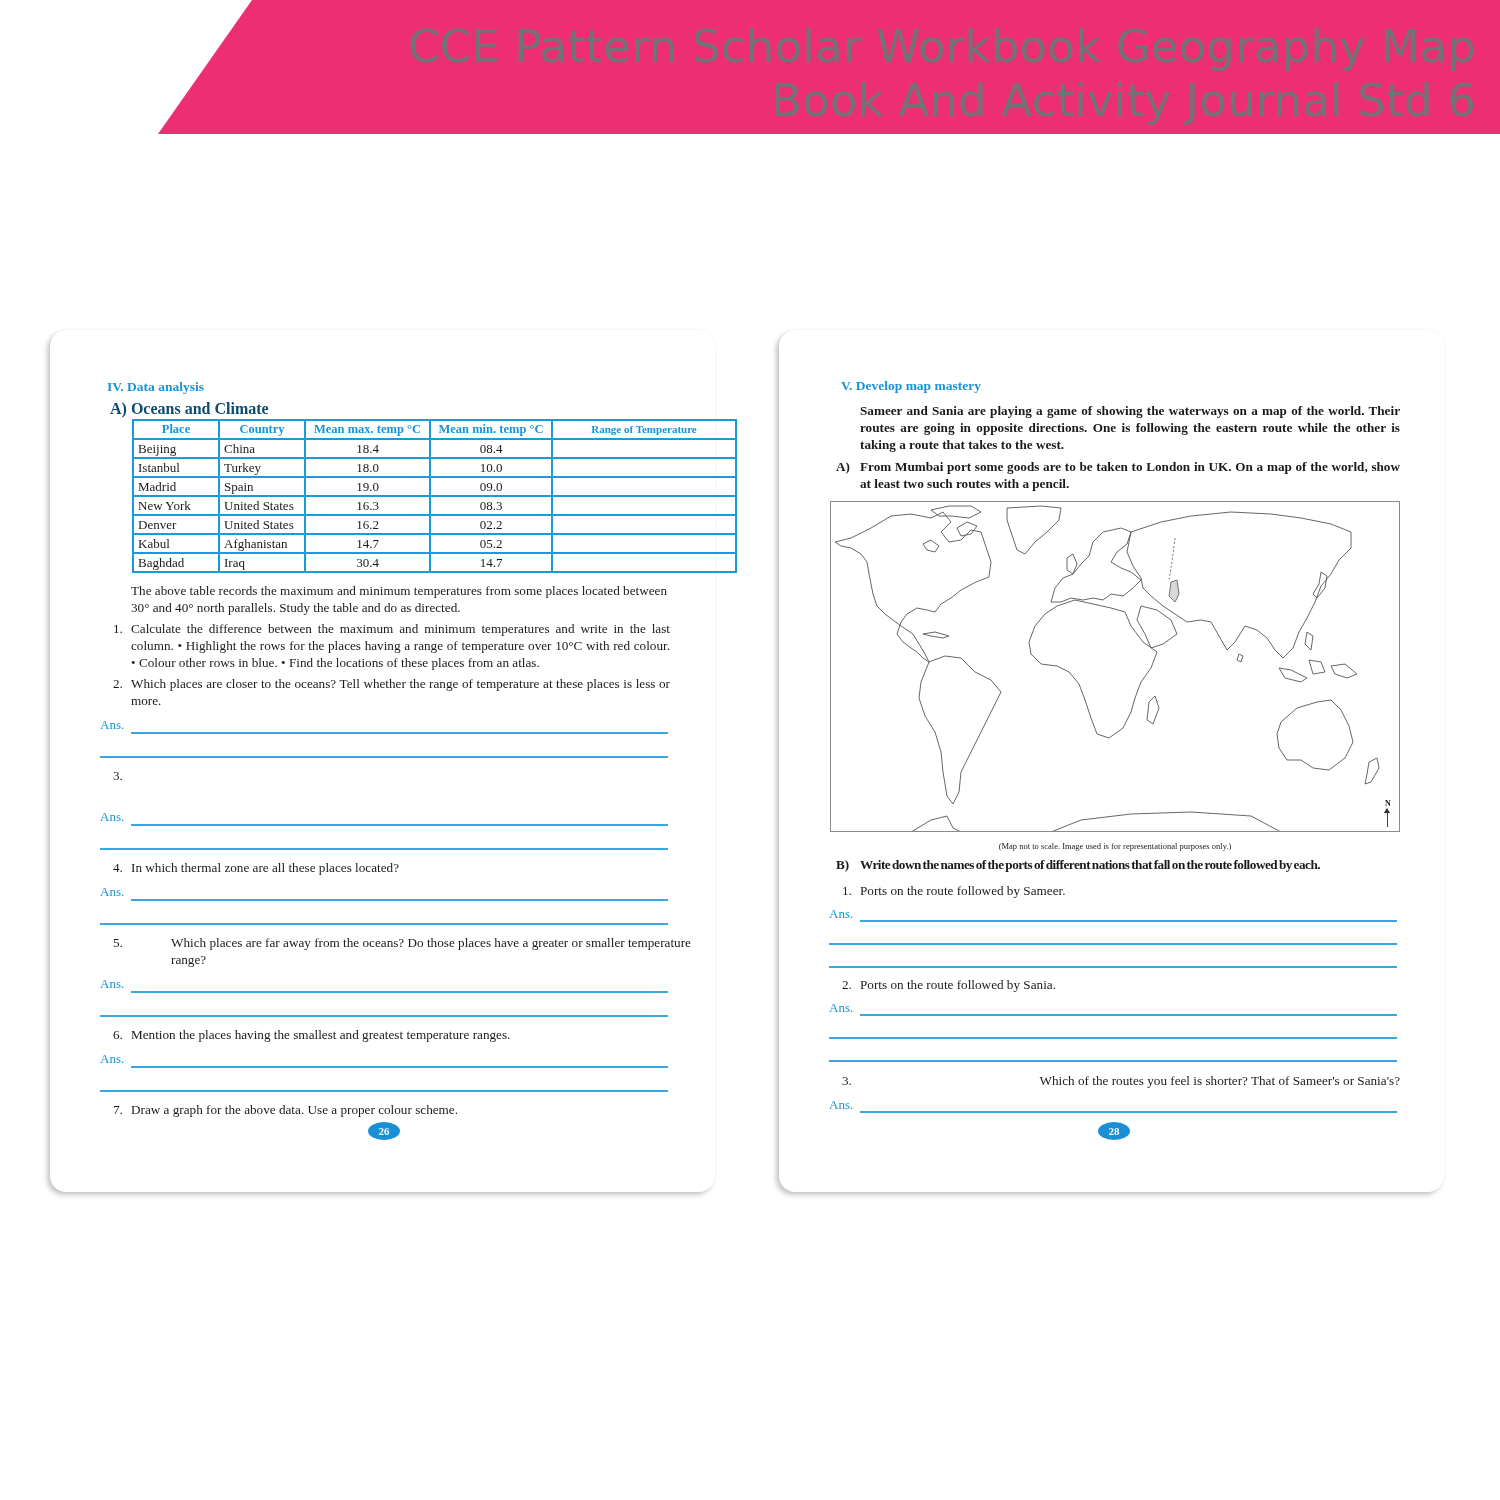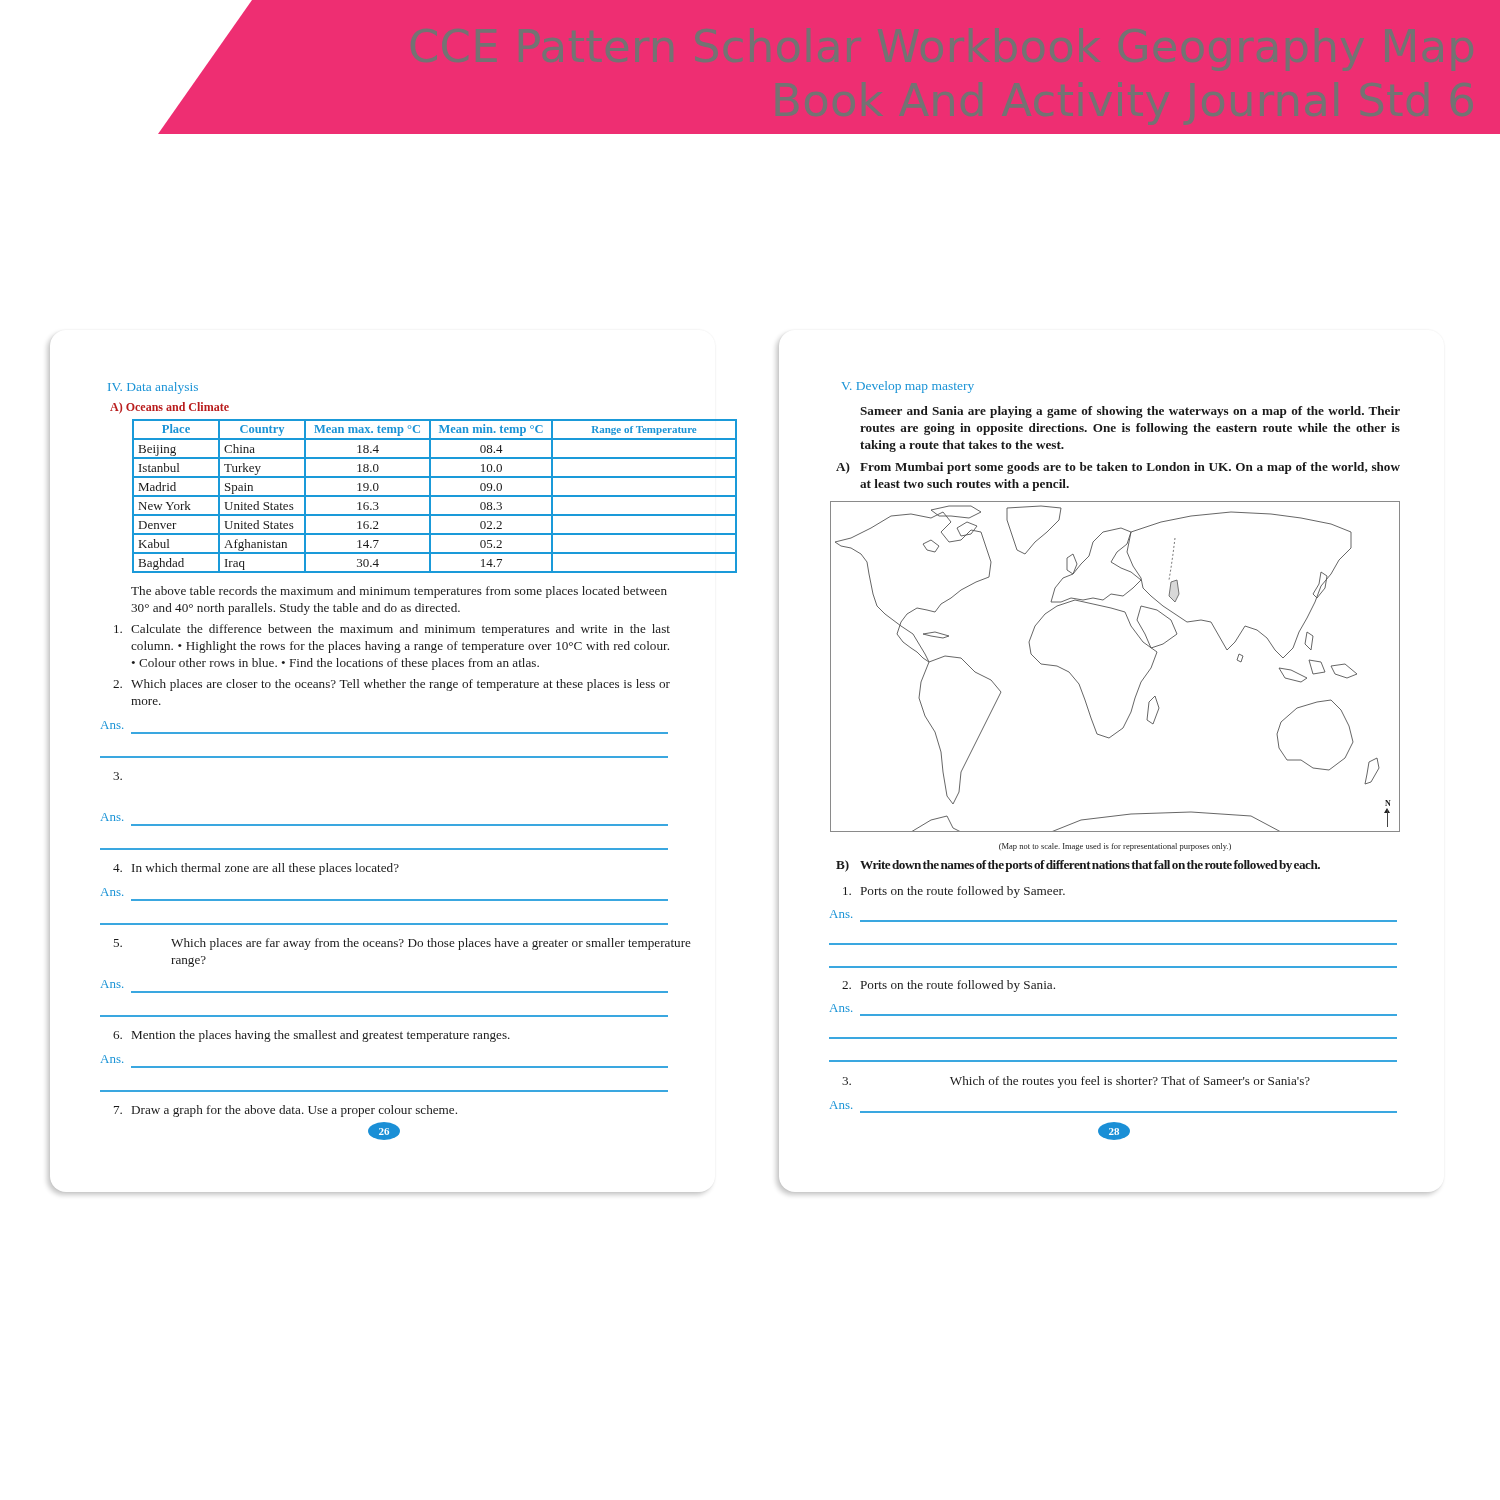--- a/index.html
+++ b/index.html
@@ -20,22 +20,22 @@
 
   .page {
     position: absolute; top: 330px; height: 862px; background: #ffffff;
     border-radius: 16px;
     box-shadow: -3px 3px 5px rgba(0,0,0,0.22), 0 0 2px rgba(0,0,0,0.08);
   }
   .page-left { left: 50px; width: 665px; }
   .page-right { left: 779px; width: 665px; }
 
   .abs { position: absolute; }
-  .section-title { color: #1a93d6; font-weight: normal; font-size: 13.5px; }
-  .sub-title { font-weight: bold; font-size: 12px; color: #b91c1c; }
+  .section-title { color: #1a93d6; font-weight: bold; font-size: 13.5px; }
+  .sub-title { font-weight: bold; font-size: 16px; color: #0c4a6e; }
   .para { font-size: 13.2px; line-height: 17px; text-align: justify; }
   .para.bold { font-weight: bold; }
 
   table.data {
     position: absolute; left: 82px; top: 89px; width: 605px;
     border-collapse: collapse; font-size: 13px;
   }
   table.data th, table.data td {
     border: 2px solid #1a9ad9; height: 19px; padding: 0 4px; line-height: 15px;
   }
@@ -251,18 +251,18 @@
   <div class="ans-line" style="left:50px; top:636px; width:568px;"></div>
 
   <div class="abs para" style="left:63px; top:646px; width:18px;">2.</div>
   <div class="abs para" style="left:81px; top:646px; width:500px; text-align:left;">Ports on the route followed by Sania.</div>
   <div class="abs ans-label" style="left:50px; top:670px;">Ans.</div>
   <div class="ans-line" style="left:81px; top:684px; width:537px;"></div>
   <div class="ans-line" style="left:50px; top:707px; width:568px;"></div>
   <div class="ans-line" style="left:50px; top:730px; width:568px;"></div>
 
   <div class="abs para" style="left:63px; top:742px; width:18px;">3.</div>
-  <div class="abs para" style="left:81px; top:742px; width:540px; text-align:center;">Which of the routes you feel is shorter? That of Sameer's or Sania's?</div>
+  <div class="abs para" style="left:81px; top:742px; width:540px; text-align:right;">Which of the routes you feel is shorter? That of Sameer's or Sania's?</div>
   <div class="abs ans-label" style="left:50px; top:767px;">Ans.</div>
   <div class="ans-line" style="left:81px; top:781px; width:537px;"></div>
 
   <div class="page-num" style="left:319px; top:792px;">28</div>
 </div>
 
 </body></html>

